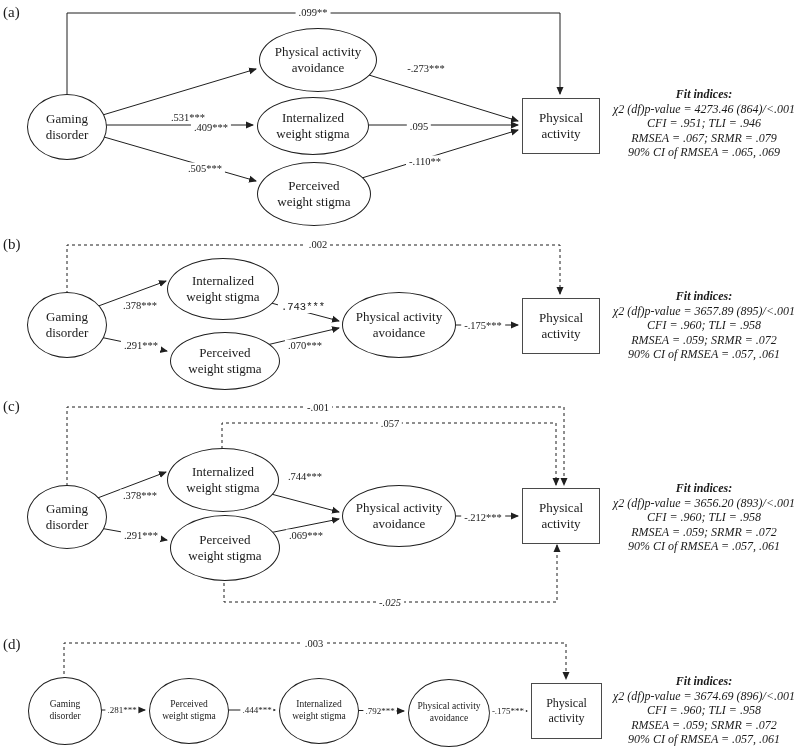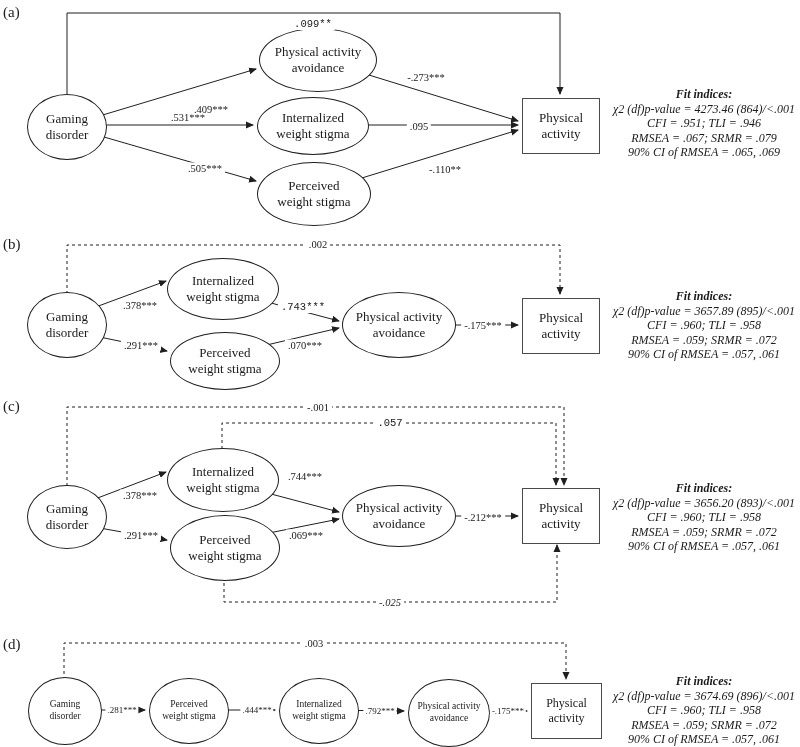--- a/index.html
+++ b/index.html
@@ -81,27 +81,27 @@
 disorder</div>
   <div class="ell" style="left:259px;top:28px;width:116px;height:62px;">Physical activity
 avoidance</div>
   <div class="ell" style="left:257px;top:97px;width:110px;height:56px;">Internalized
 weight stigma</div>
   <div class="ell" style="left:257px;top:162px;width:112px;height:62px;">Perceived
 weight stigma</div>
   <div class="obox" style="left:522px;top:98px;width:76px;height:54px;">Physical
 activity</div>
 
-  <div class="plabel" style="left:313px;top:24px;font-family:Liberation Mono, monospace;">.099**</div>
+  <div class="plabel" style="left:313px;top:12px;">.099**</div>
   <div class="plabel" style="left:188px;top:82px;margin-top:35px;">.531***</div>
-  <div class="plabel" style="left:211px;top:109px;">.409***</div>
+  <div class="plabel" style="left:211px;top:127px;">.409***</div>
   <div class="plabel" style="left:205px;top:168px;">.505***</div>
-  <div class="plabel" style="left:426px;top:77px;">-.273***</div>
+  <div class="plabel" style="left:426px;top:68px;">-.273***</div>
   <div class="plabel" style="left:419px;top:126px;">.095</div>
-  <div class="plabel" style="left:425px;top:169px;margin-left:20px;">-.110**</div>
+  <div class="plabel" style="left:425px;top:161px;">-.110**</div>
 
   <div class="fit" style="top:87px;">
     <div class="t">Fit indices:</div>
     <div>χ2 (df)p-value = 4273.46 (864)/&lt;.001</div>
     <div>CFI = .951; TLI = .946</div>
     <div>RMSEA = .067; SRMR = .079</div>
     <div>90% CI of RMSEA = .065, .069</div>
   </div>
 
   <div class="ell" style="left:27px;top:292px;width:78px;height:64px;">Gaming
@@ -135,21 +135,21 @@
   <div class="ell" style="left:167px;top:448px;width:110px;height:62px;">Internalized
 weight stigma</div>
   <div class="ell" style="left:170px;top:515px;width:108px;height:64px;">Perceived
 weight stigma</div>
   <div class="ell" style="left:342px;top:485px;width:112px;height:60px;">Physical activity
 avoidance</div>
   <div class="obox" style="left:522px;top:488px;width:76px;height:54px;">Physical
 activity</div>
 
   <div class="plabel" style="left:318px;top:407px;">-.001</div>
-  <div class="plabel" style="left:390px;top:423px;font-family:Liberation Mono, monospace;">.057</div>
+  <div class="plabel" style="left:390px;top:423px;">.057</div>
   <div class="plabel" style="left:390px;top:602px;font-style:italic;">-.025</div>
   <div class="plabel" style="left:140px;top:495px;">.378***</div>
   <div class="plabel" style="left:141px;top:535px;">.291***</div>
   <div class="plabel" style="left:305px;top:476px;">.744***</div>
   <div class="plabel" style="left:306px;top:535px;">.069***</div>
   <div class="plabel" style="left:483px;top:517px;">-.212***</div>
 
   <div class="fit" style="top:481px;">
     <div class="t">Fit indices:</div>
     <div>χ2 (df)p-value = 3656.20 (893)/&lt;.001</div>

